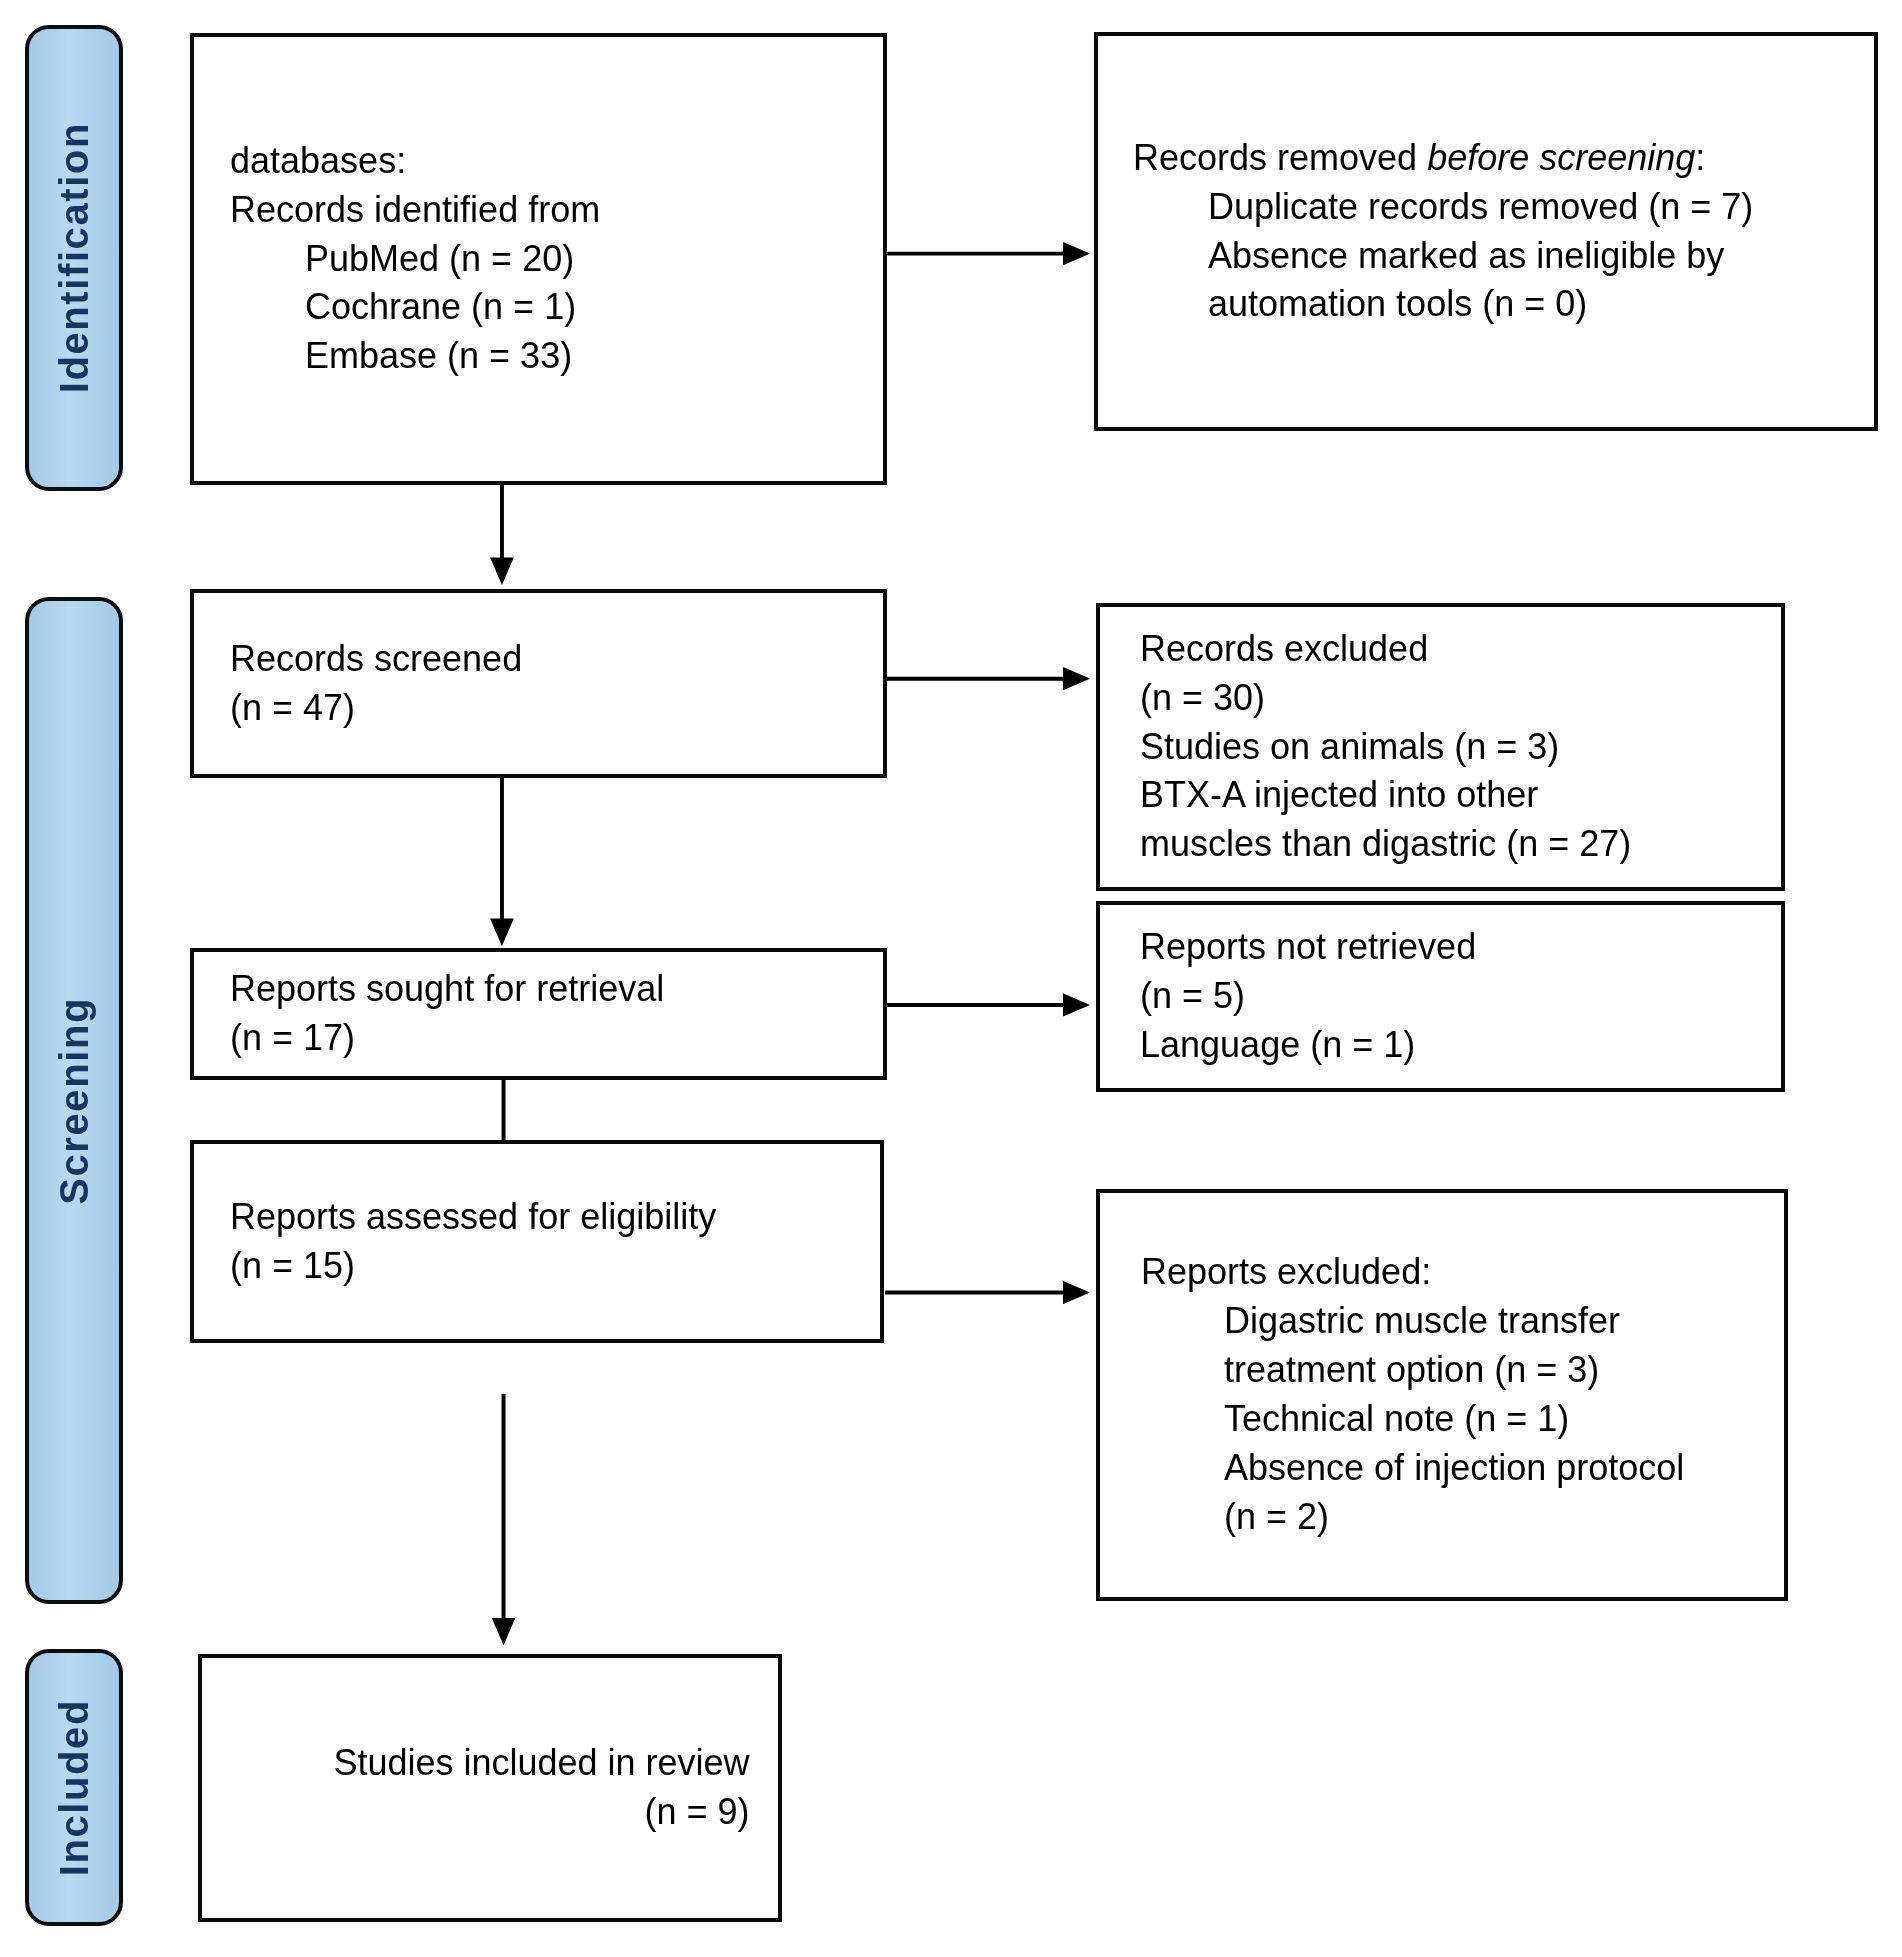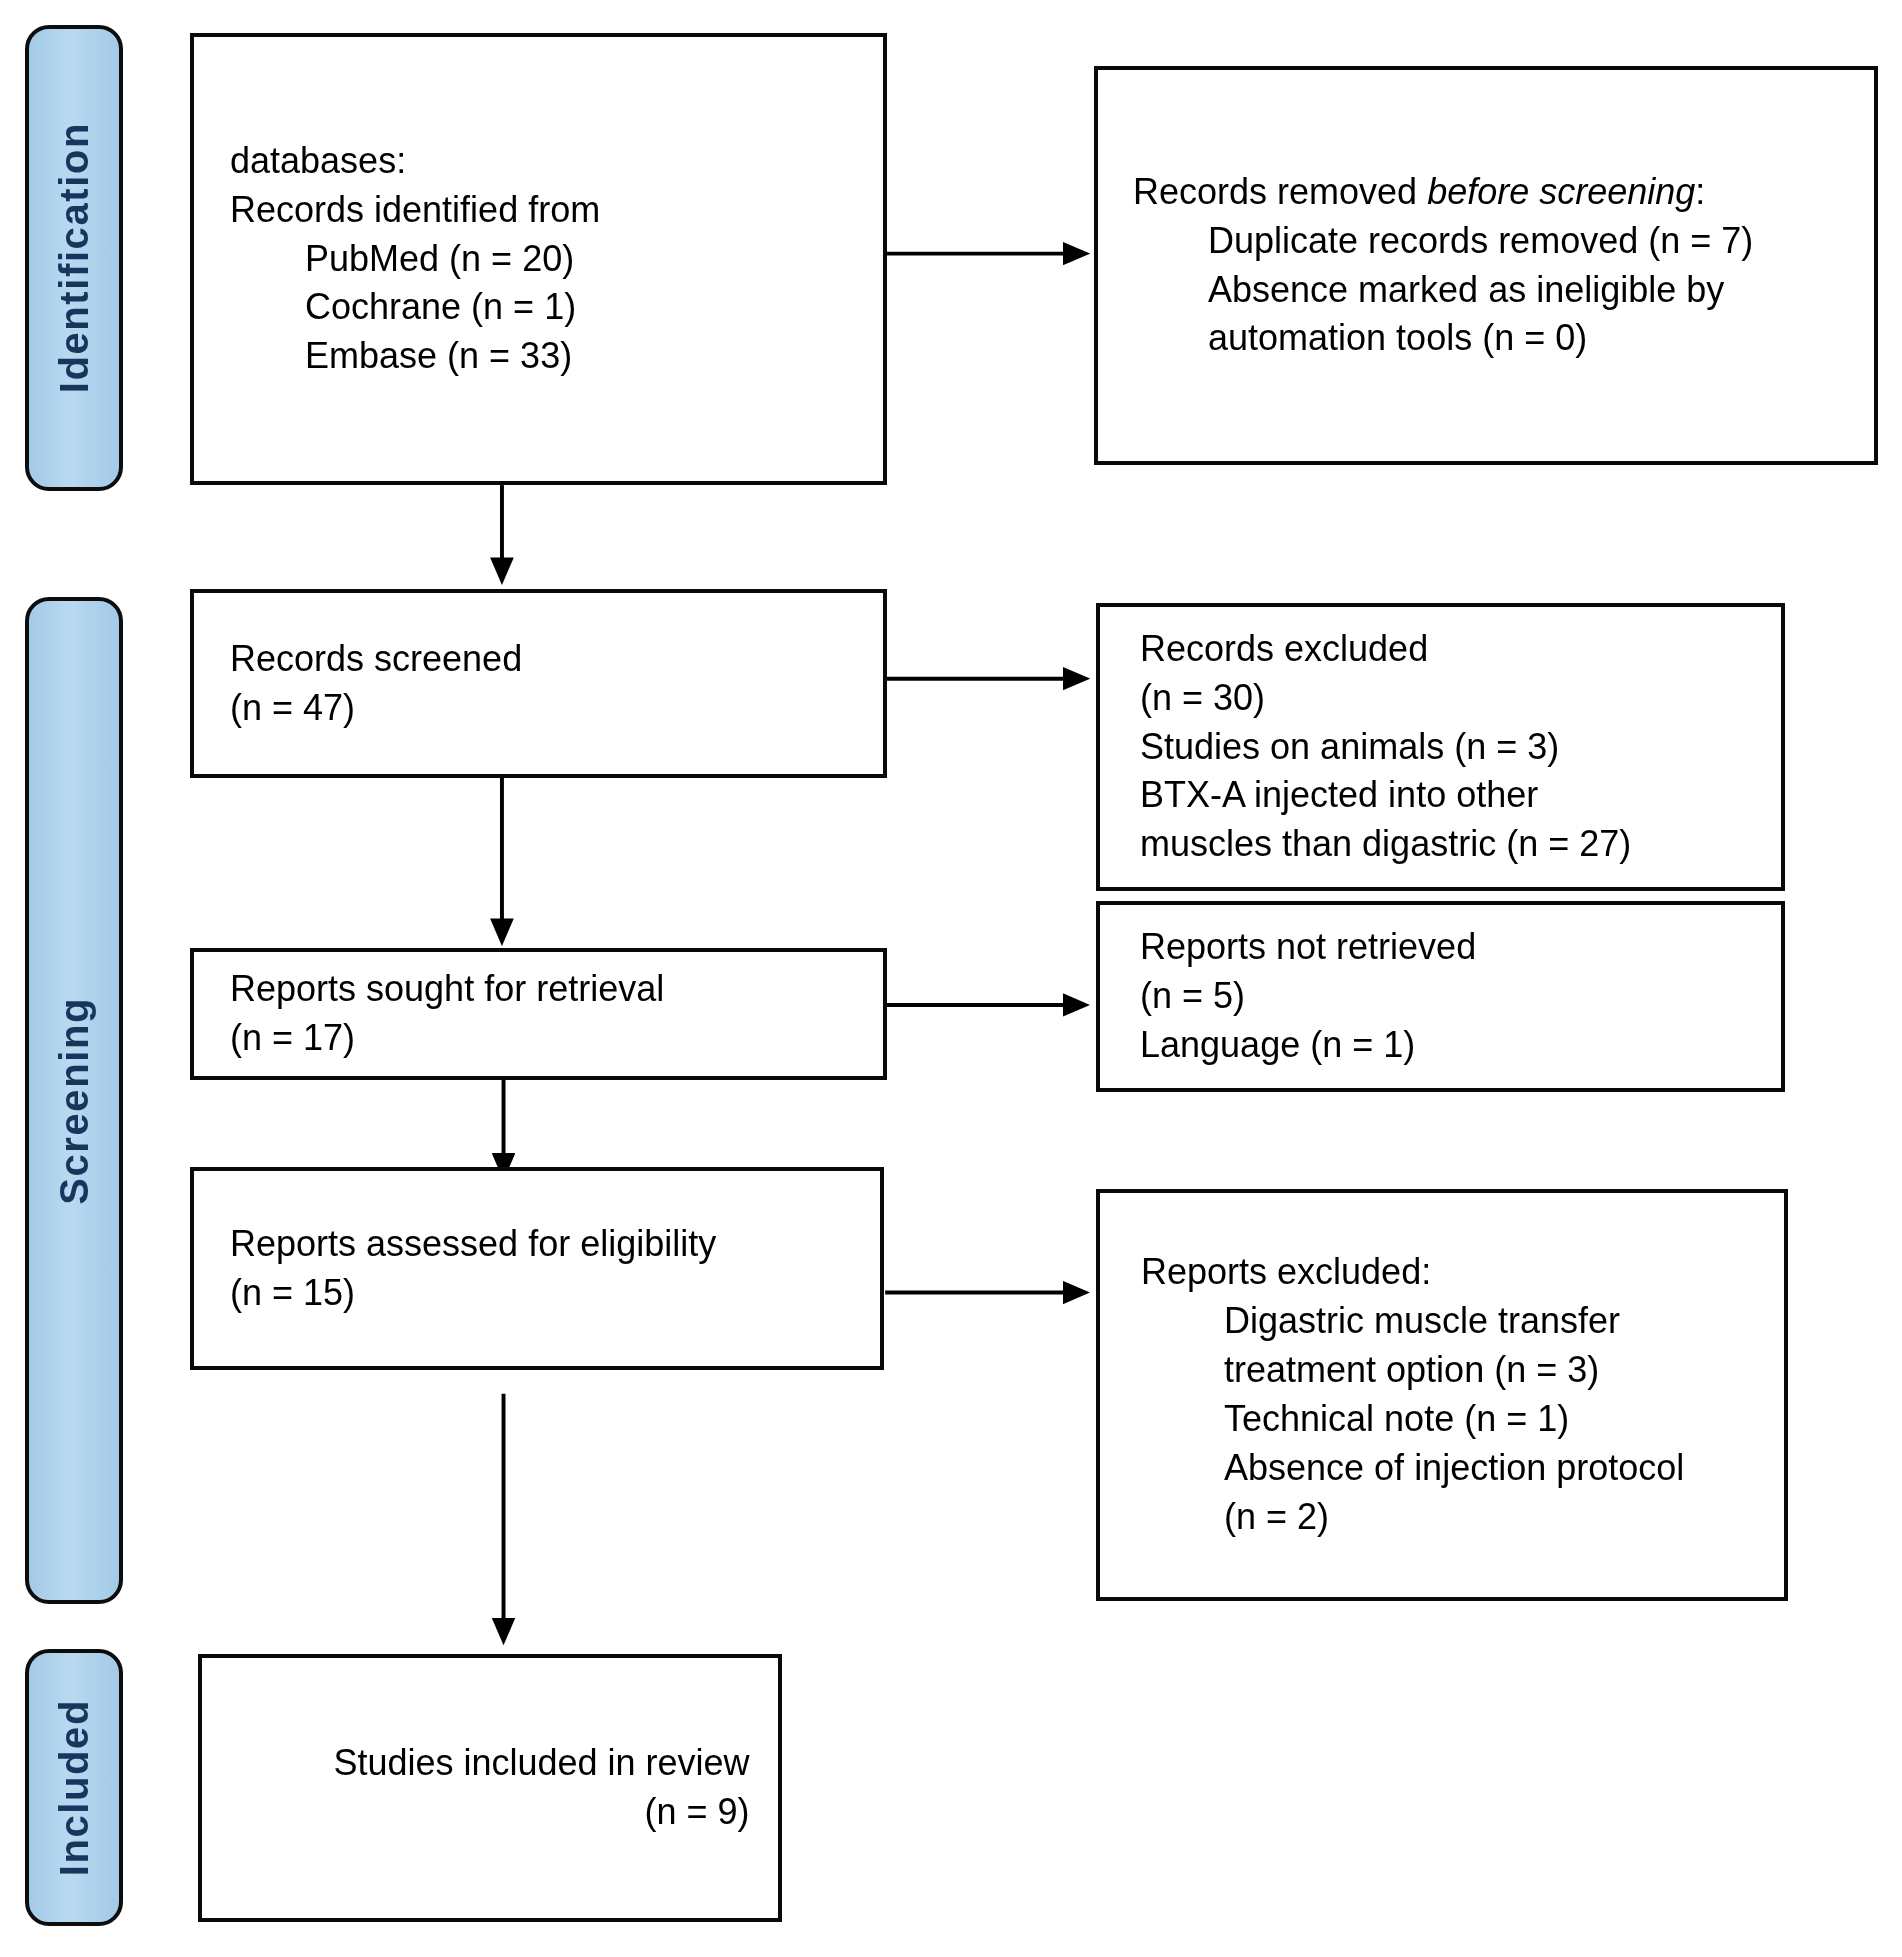--- a/index.html
+++ b/index.html
@@ -31,26 +31,26 @@
     position:absolute;box-sizing:border-box;background:var(--box-bg);
     border:4.7px solid var(--box-border);
     display:flex;flex-direction:column;justify-content:center;
     font-size:36px;line-height:1.36;
   }
   .line{white-space:nowrap;}
   .indent{padding-left:75px;}
   .indent-lg{padding-left:83px;}
   em{font-style:italic;}
   #box-identified{left:190px;top:33px;width:697px;height:452px;padding:0 28.4px 0 36px;}
-  #box-removed{left:1094px;top:32px;width:784px;height:399px;padding:0 19px 0 35px;margin-top:34px;}
+  #box-removed{left:1094px;top:32px;width:784px;height:399px;padding:0 19px 0 35px;}
   #box-screened{left:190px;top:589px;width:697px;height:189px;padding:0 24px 0 36px;}
   #box-records-excluded{left:1096px;top:603px;width:689px;height:288px;padding:0 12.6px 0 40px;}
   #box-sought{left:190px;top:948px;width:697px;height:132px;padding:0 28.4px 0 36px;}
   #box-not-retrieved{left:1096px;top:901px;width:689px;height:191px;padding:0 12.6px 0 40px;}
-  #box-assessed{left:190px;top:1167px;width:694px;height:203px;padding:0 28.4px 0 36px;}
+  #box-assessed{left:190px;top:1140px;width:694px;height:203px;padding:0 28.4px 0 36px;}
   #box-reports-excluded{left:1096px;top:1189px;width:692px;height:412px;padding:0 12.6px 0 41px;}
   #box-included-studies{left:198px;top:1654px;width:584px;height:268px;padding:0 28.4px 0 36px;align-items:flex-end;}
 </style>
 </head>
 <body>
 
 <div class="canvas">
 
   <svg class="arrows" viewBox="0 0 2408 2477" xmlns="http://www.w3.org/2000/svg">
     <defs>

